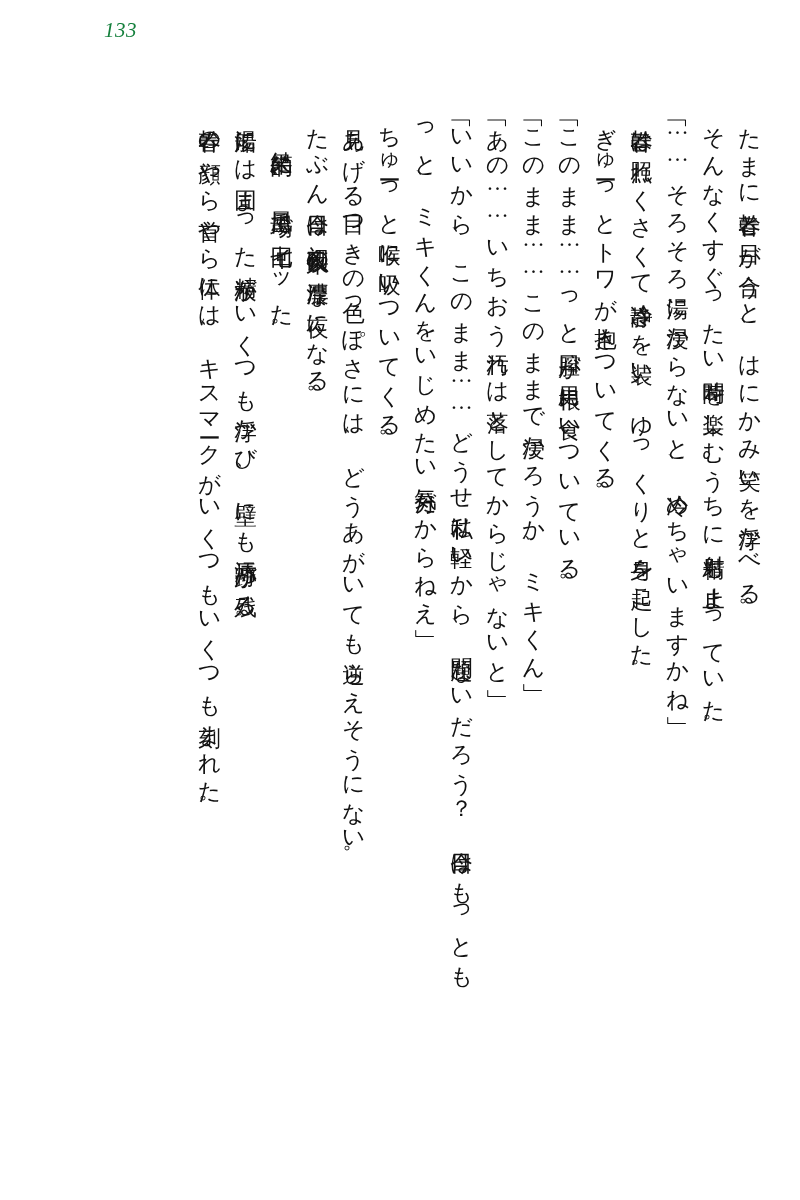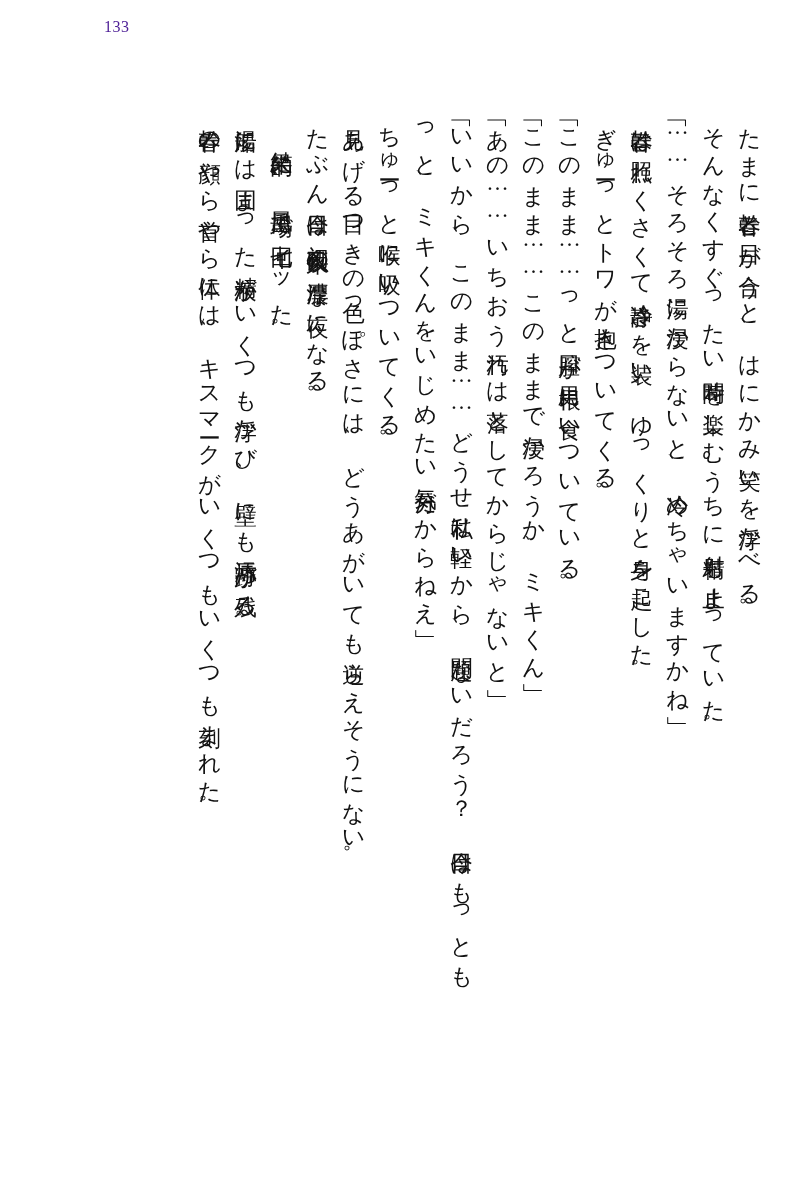--- a/index.html
+++ b/index.html
@@ -19,22 +19,23 @@
     width: 800px;
     height: 1200px;
     background: #ffffff;
     box-sizing: border-box;
   }
   #page-number {
     position: absolute;
     top: 18px;
     left: 104px;
     font-family: "Liberation Serif", serif;
-    font-size: 16px;
-    color: #4c1d95;
+    font-size: 21px;
+    font-style: italic;
+    color: #15803d;
     letter-spacing: 0.5px;
   }
   #text-body {
     position: absolute;
     top: 112px;
     left: 60px;
     width: 700px;
     height: 880px;
     display: flex;
     flex-direction: row-reverse;

